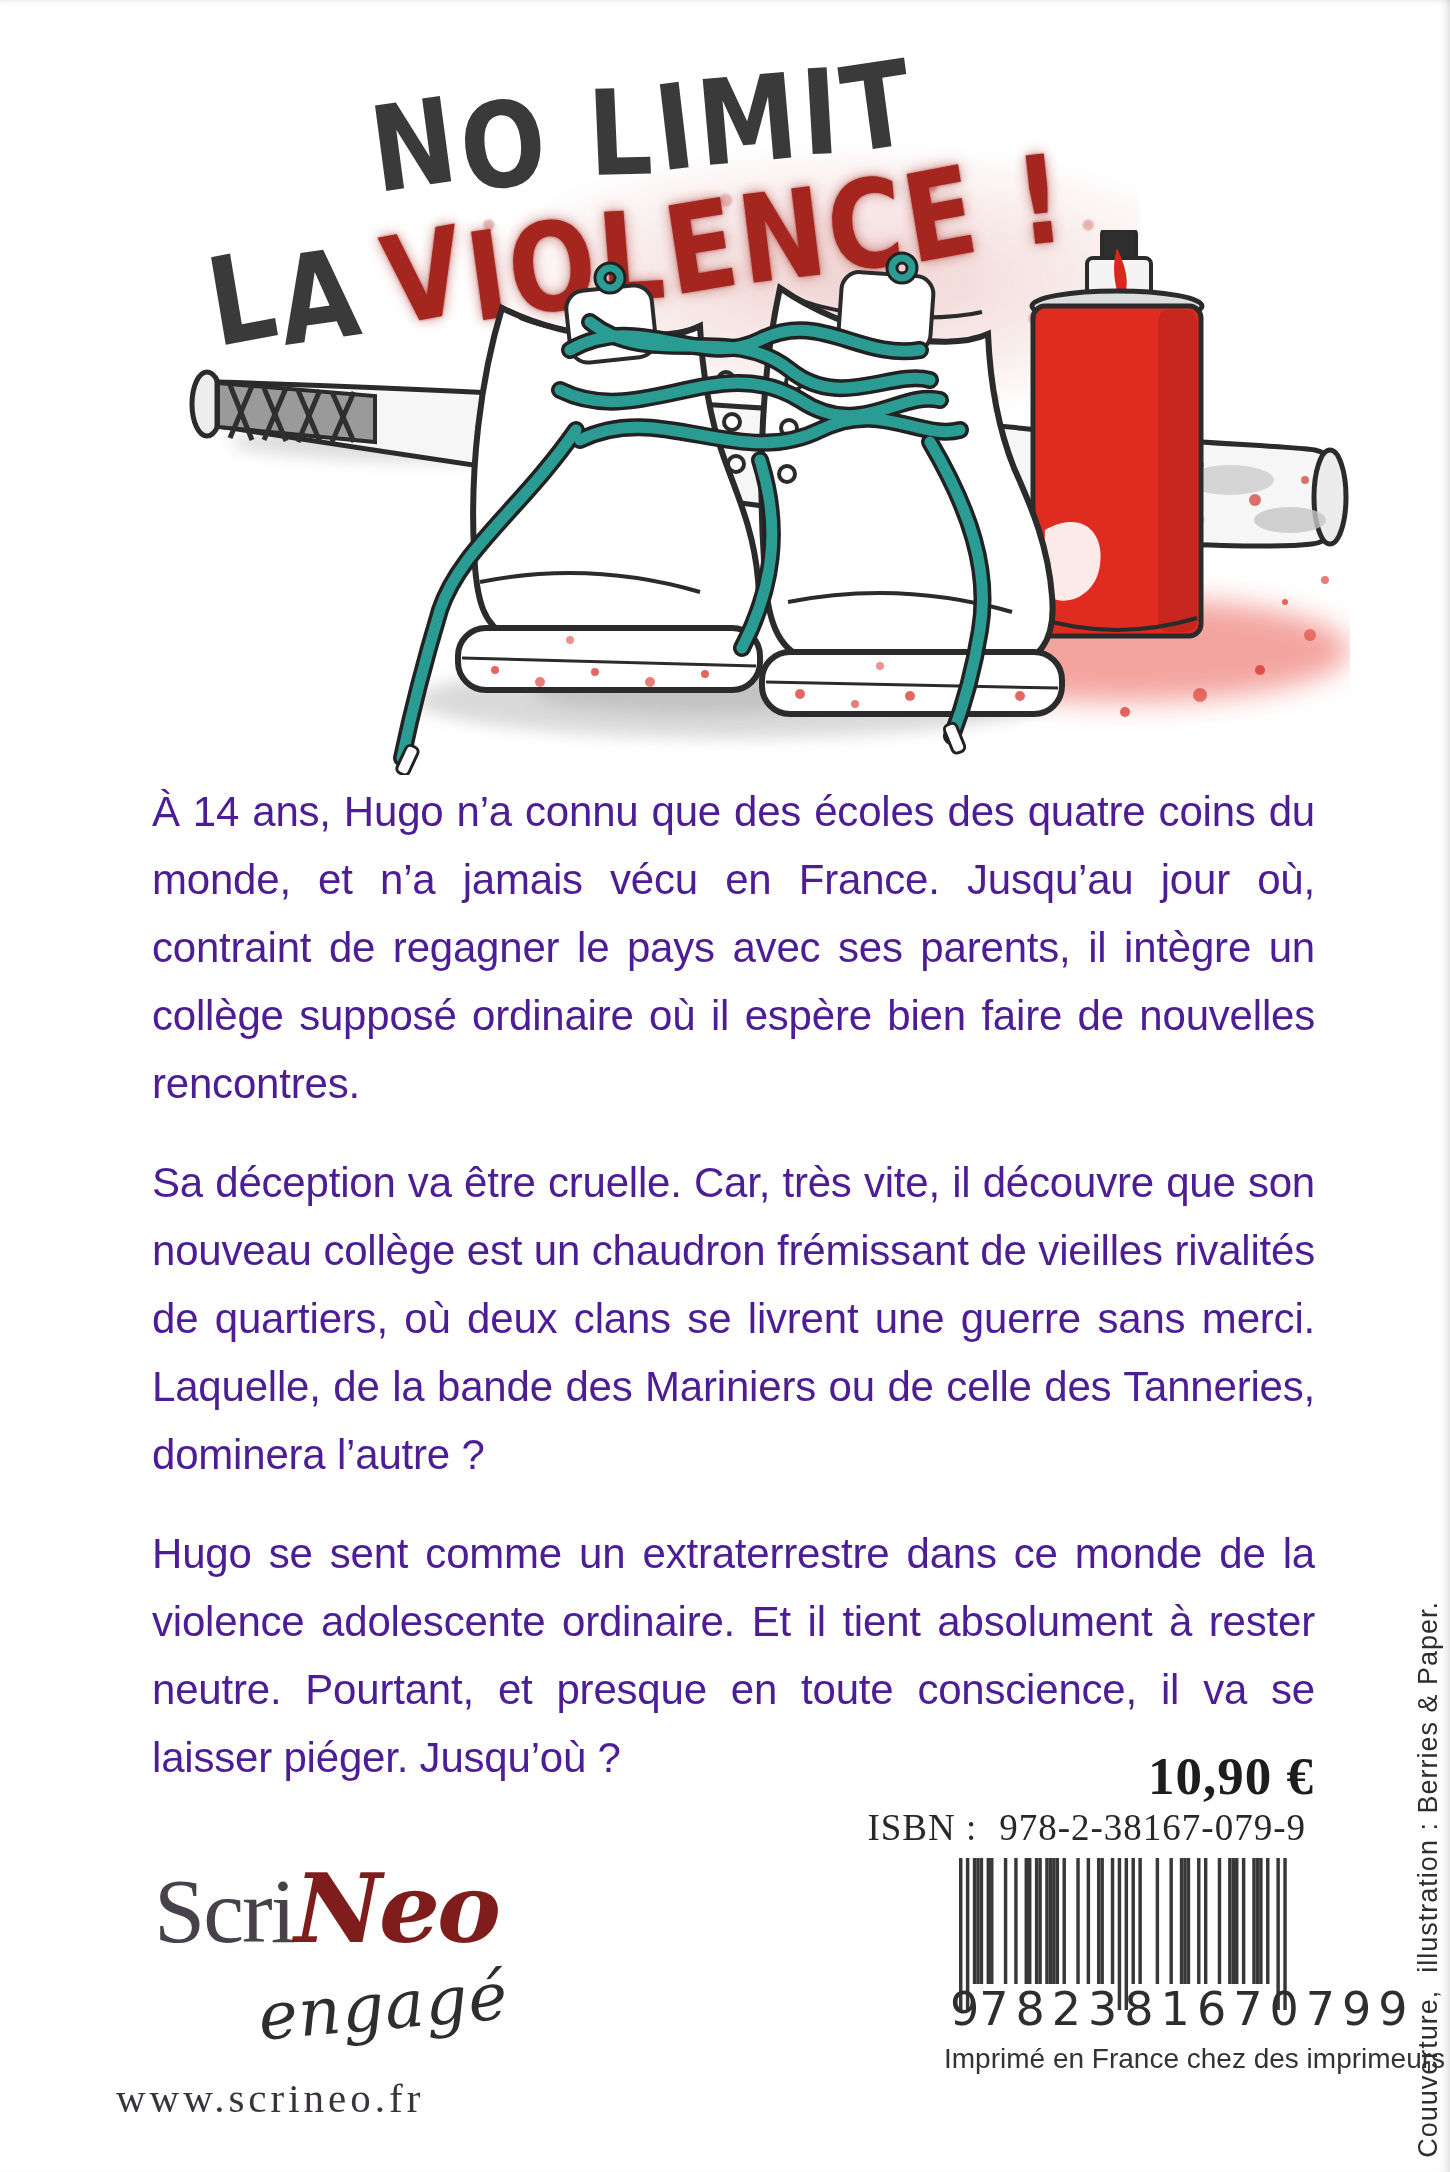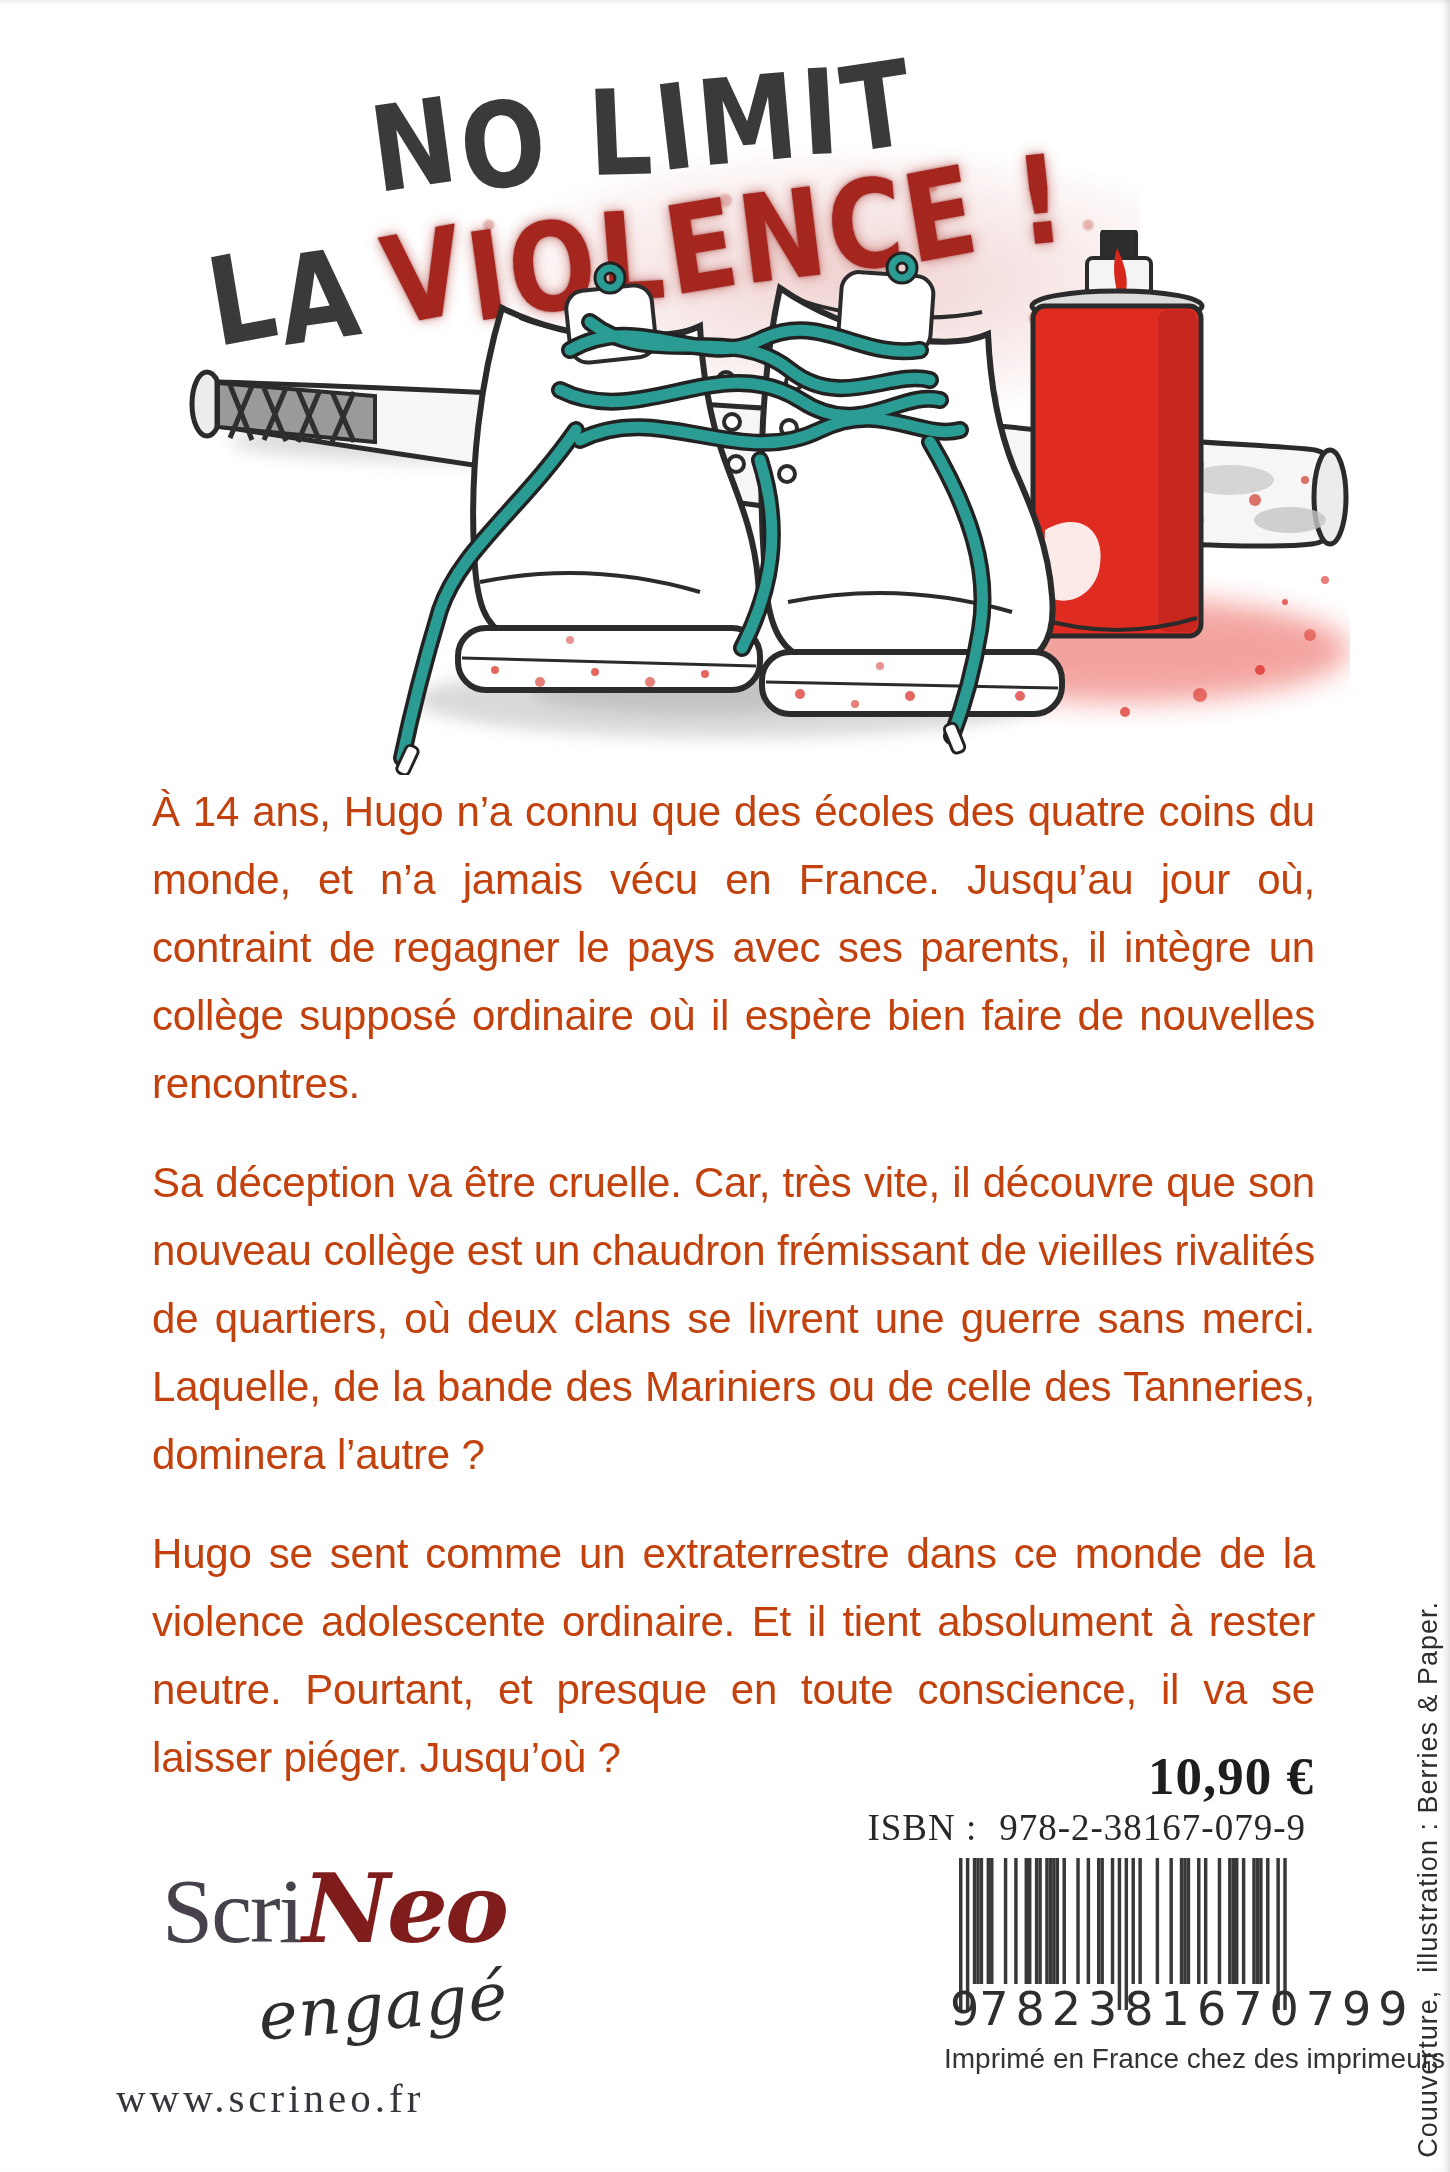--- a/index.html
+++ b/index.html
@@ -24,40 +24,40 @@
       radial-gradient(circle at 58% 82%, rgba(178,35,28,.33) 0 5px, rgba(0,0,0,0) 6px),
       radial-gradient(circle at 72% 18%, rgba(178,35,28,.35) 0 4px, rgba(0,0,0,0) 5px),
       radial-gradient(circle at 86% 60%, rgba(178,35,28,.4) 0 7px, rgba(0,0,0,0) 8px),
       radial-gradient(circle at 93% 30%, rgba(178,35,28,.35) 0 5px, rgba(0,0,0,0) 6px),
       radial-gradient(circle at 80% 86%, rgba(178,35,28,.3) 0 6px, rgba(0,0,0,0) 7px);
     filter:blur(1px);}
   
   .illustration{position:absolute;left:140px;top:230px;width:1210px;height:545px;z-index:3;}
   
   .synopsis{position:absolute;left:152px;top:778px;width:1163px;z-index:2;
-    color:#c2410c;font-size:42px;line-height:68px;text-align:justify;letter-spacing:-.2px;}
+    color:#4c1d95;font-size:42px;line-height:68px;text-align:justify;letter-spacing:-.2px;}
   .synopsis p{margin:0 0 31px 0;}
   
   .price{position:absolute;right:136px;top:1746px;font-family:"Liberation Serif",serif;
     font-weight:bold;font-size:53px;color:#1f1c1e;letter-spacing:1px;}
   .isbn{position:absolute;right:144px;top:1806px;font-family:"Liberation Serif",serif;
     font-size:37px;color:#2a272a;letter-spacing:1px;}
   .isbn .gap{display:inline-block;width:22px;}
   
   .barcode{position:absolute;left:950px;top:1858px;width:345px;z-index:2;}
   .barcode svg{display:block;}
   .bc-digits{display:flex;align-items:flex-start;margin-top:-32px;color:#2e2e2e;
     font-family:"DejaVu Sans",sans-serif;font-size:46px;font-weight:500;}
   .bc-d1{width:34px;}
   .bc-d2,.bc-d3{flex:1;text-align:right;letter-spacing:7px;}
   .note{position:absolute;left:944px;top:2040px;font-size:28px;line-height:37px;color:#333;z-index:2;}
   
   .logo{position:absolute;left:148px;top:1852px;width:360px;height:240px;z-index:2;}
   .logo-name{position:absolute;left:6px;top:0;white-space:nowrap;}
-  .logo-scri{font-family:"Liberation Serif",serif;font-size:92px;color:#46414a;letter-spacing:-2px;margin-left:8px;}
+  .logo-scri{font-family:"Liberation Serif",serif;font-size:92px;color:#46414a;letter-spacing:-2px;}
   .logo-neo{font-family:"DejaVu Serif",serif;font-style:italic;font-weight:bold;font-size:96px;
     color:#7f1d1d;letter-spacing:-3px;}
   .logo-tagline{position:absolute;left:110px;top:116px;font-family:"DejaVu Serif",serif;
     font-style:italic;font-size:66px;color:#2e2d30;transform:rotate(-5deg);letter-spacing:1px;}
   .website{position:absolute;left:116px;top:2074px;font-family:"Liberation Serif",serif;
     font-size:41px;letter-spacing:4px;color:#39333c;z-index:2;}
   
   .credit-vertical{position:absolute;right:6px;bottom:14px;writing-mode:vertical-rl;
     transform:rotate(180deg);font-size:27px;color:#2e2e2e;letter-spacing:1px;white-space:pre;z-index:2;}
 </style>

